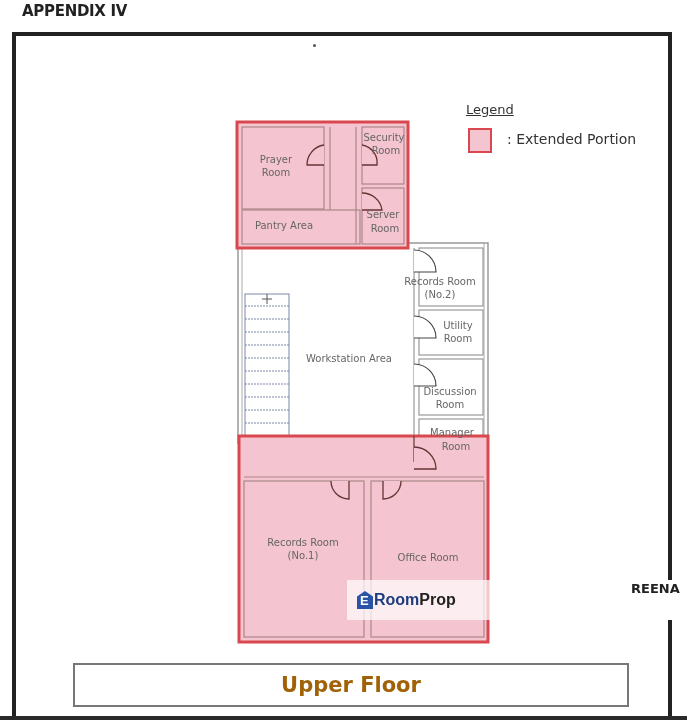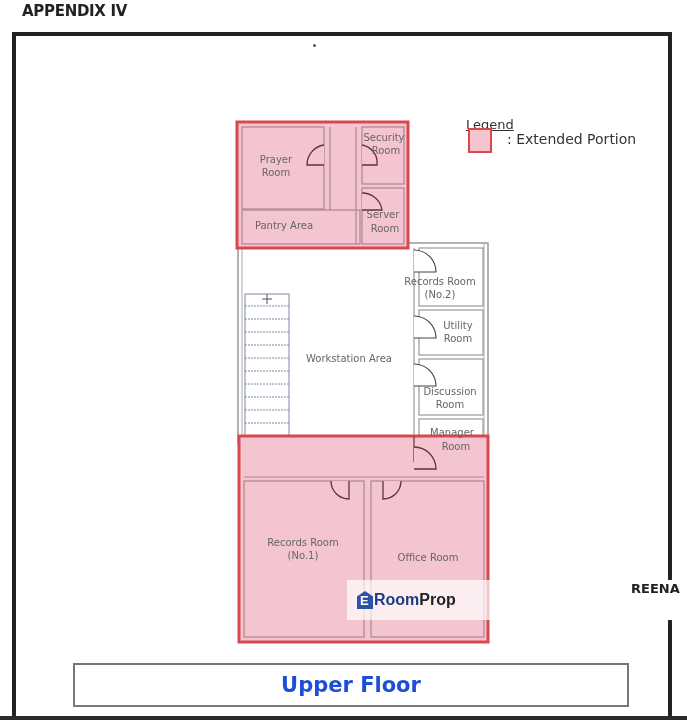--- a/index.html
+++ b/index.html
@@ -1,26 +1,26 @@
 <!DOCTYPE html>
 <html><head>
 <meta charset="utf-8">
 <style>
   html,body{margin:0;padding:0;background:#fff;}
   body{width:687px;height:720px;position:relative;overflow:hidden;font-family:"Liberation Sans",sans-serif;}
   .appendix{position:absolute;left:22px;top:2px;font-weight:bold;font-size:15px;color:#222;font-family:"DejaVu Sans",sans-serif;letter-spacing:-0.3px;text-align:right;}
   .frame{position:absolute;left:12px;top:32px;width:660px;height:700px;border:4px solid #222;box-sizing:border-box;}
   .dot{position:absolute;left:313px;top:44px;width:3px;height:3px;background:#555;border-radius:50%;}
-  .legend-title{position:absolute;left:466px;top:117px;font-size:13px;color:#333;text-decoration:underline;font-family:"DejaVu Sans",sans-serif;}
+  .legend-title{position:absolute;left:466px;top:102px;font-size:13px;color:#333;text-decoration:underline;font-family:"DejaVu Sans",sans-serif;}
   .legend-swatch{position:absolute;left:468px;top:128px;width:24px;height:25px;background:#f4c4d0;border:2px solid #d9484f;box-sizing:border-box;}
   .legend-label{position:absolute;left:507px;top:131px;font-size:14px;color:#333;font-family:"DejaVu Sans",sans-serif;text-align:right;}
   svg.plan{position:absolute;left:0;top:0;}
   .rl{font-family:"DejaVu Sans",sans-serif;font-size:10px;fill:#666;}
   .caption-box{position:absolute;left:73px;top:663px;width:556px;height:44px;border:2px solid #777;box-sizing:border-box;display:flex;align-items:center;justify-content:center;background:#fff;}
-  .caption-text{font-weight:bold;font-size:21px;color:#1d4ed8;font-family:"DejaVu Sans",sans-serif;}
+  .caption-text{font-weight:bold;font-size:21px;color:#a16207;font-family:"DejaVu Sans",sans-serif;}
   .wm{position:absolute;left:347px;top:580px;width:143px;height:40px;background:rgba(255,255,255,0.7);display:flex;align-items:center;padding-left:10px;box-sizing:border-box;}
   .wm-icon{width:16px;height:18px;background:#2a53a8;margin-right:1px;position:relative;clip-path:polygon(50% 0,100% 30%,100% 100%,0 100%,0 30%);}
   .wm-e{color:#fff;font-weight:bold;font-size:13px;position:absolute;left:3px;top:2px;}
   .wm-text{font-weight:bold;font-size:16px;color:#1d3c7e;}
   .wm-text .p{color:#222;}
   .wm2{position:absolute;left:490px;top:580px;width:182px;height:40px;background:#fff;}
   .reena{position:absolute;left:631px;top:581px;font-weight:bold;font-size:13px;color:#222;font-family:"DejaVu Sans",sans-serif;}
   .bottom-bar{position:absolute;left:0;top:716px;width:687px;height:4px;background:#2a2a2a;}
 </style>
 </head>

